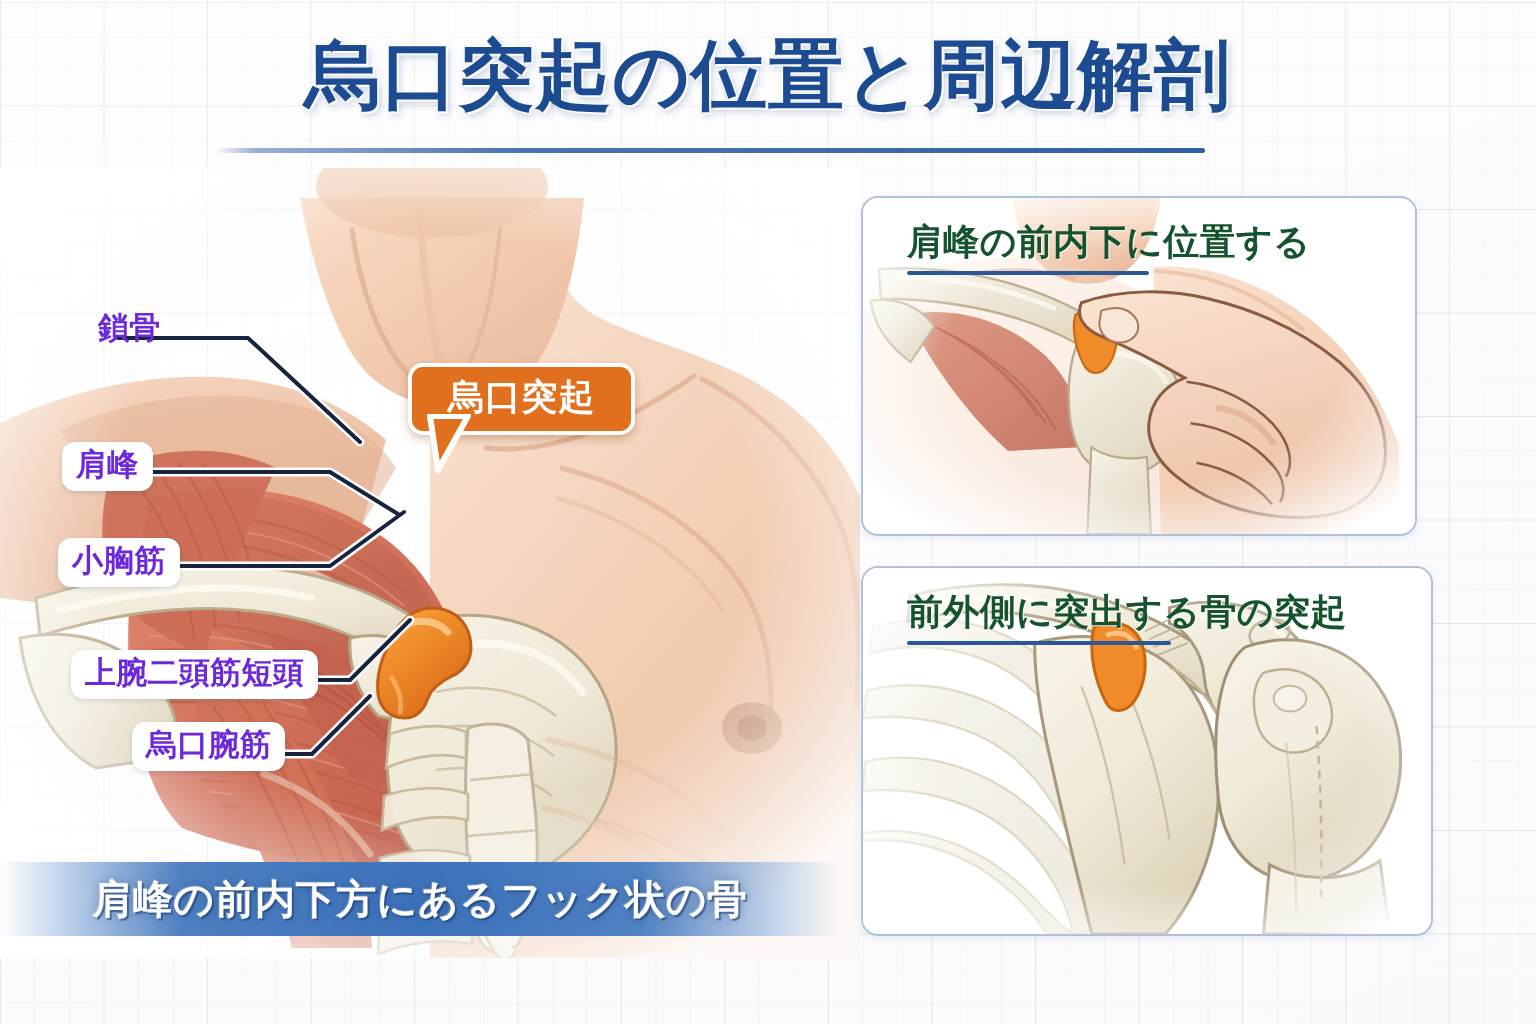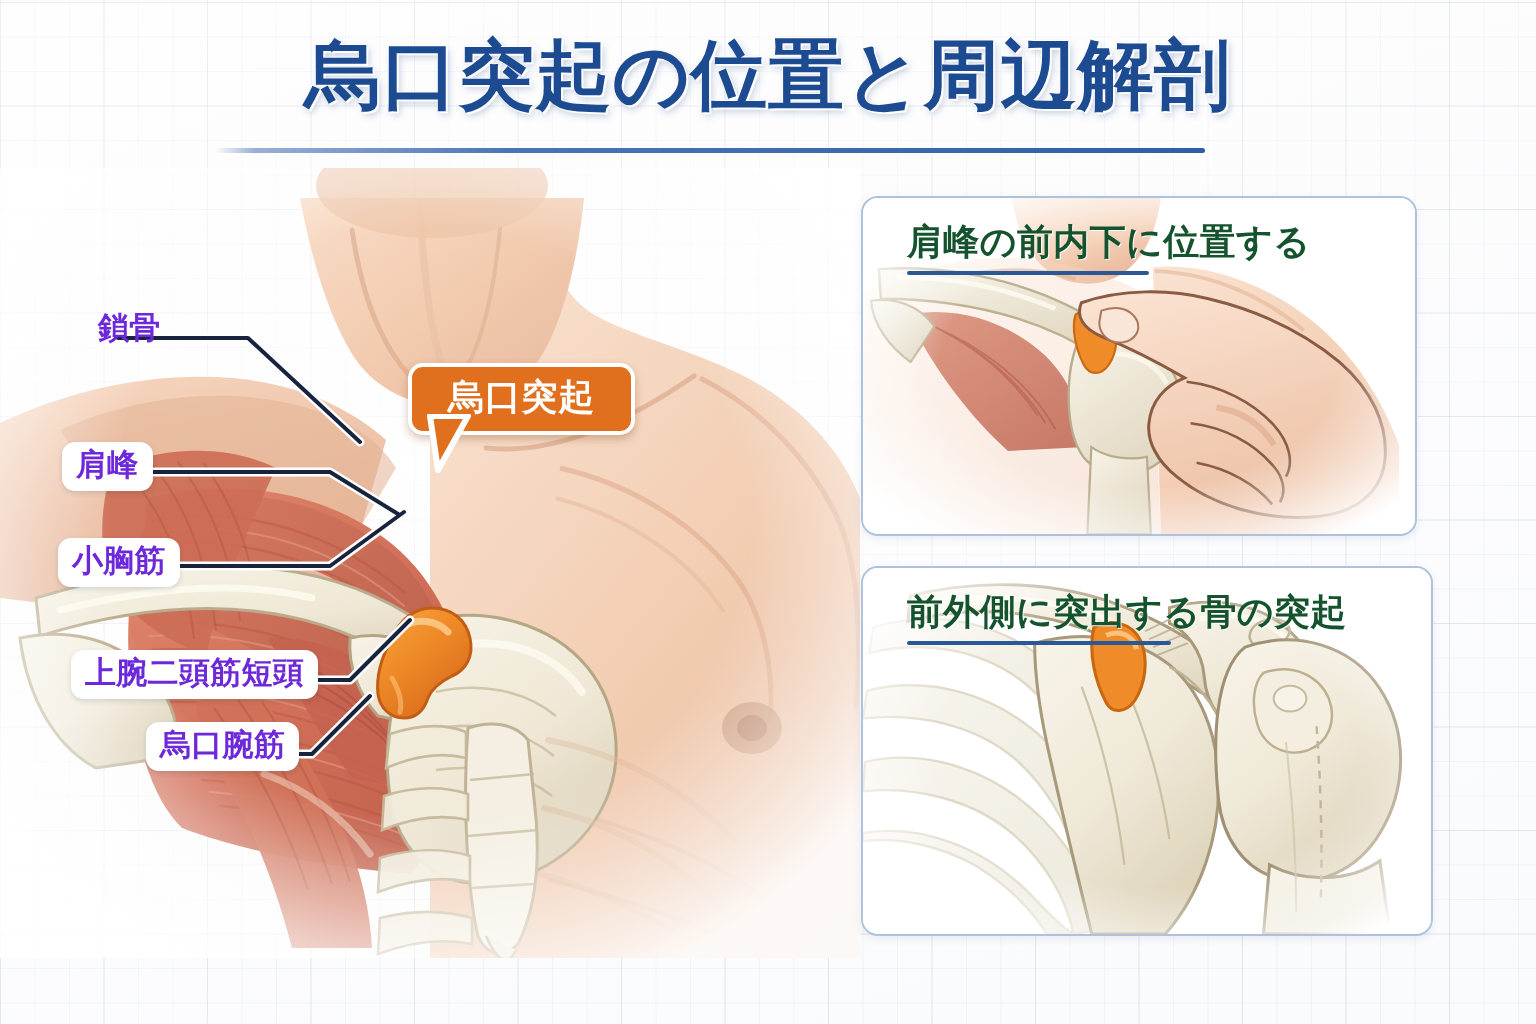--- a/index.html
+++ b/index.html
@@ -437,31 +437,34 @@
   </div>
 
   <div class="pill" style="left:58px; top:538px;">
     <span>小胸筋</span>
   </div>
 
   <div class="pill" style="left:71px; top:650px;">
     <span>上腕二頭筋短頭</span>
   </div>
 
-  <div class="pill" style="left:146px; top:722px;">
+  <div class="pill" style="left:132px; top:722px;">
     <span>烏口腕筋</span>
   </div>
 
   <div class="callout" style="left:408px; top:363px;">
     <span>烏口突起</span>
   </div>
   <svg class="callout-tail" style="left:424px; top:414px; width:70px; height:70px;" viewBox="0 0 70 70" aria-hidden="true">
     <path d="M6 2 L 44 2 L 14 56 Z" fill="#e1701e" stroke="#ffffff" stroke-width="6" stroke-linejoin="round"></path>
   </svg>
 
+  <div class="caption-bar">
+    <span class="caption-text">肩峰の前内下方にあるフック状の骨</span>
+  </div>
 
   <div class="panel" id="panel-1">
     <div class="panel-art">
       <svg viewBox="0 0 556 340" preserveAspectRatio="none" aria-hidden="true">
         <defs>
           <linearGradient id="p1skin" x1="0" y1="0" x2="0.6" y2="1">
             <stop offset="0%" stop-color="#fae3d2"></stop>
             <stop offset="60%" stop-color="#f4d0b6"></stop>
             <stop offset="100%" stop-color="#eab99c"></stop>
           </linearGradient>

